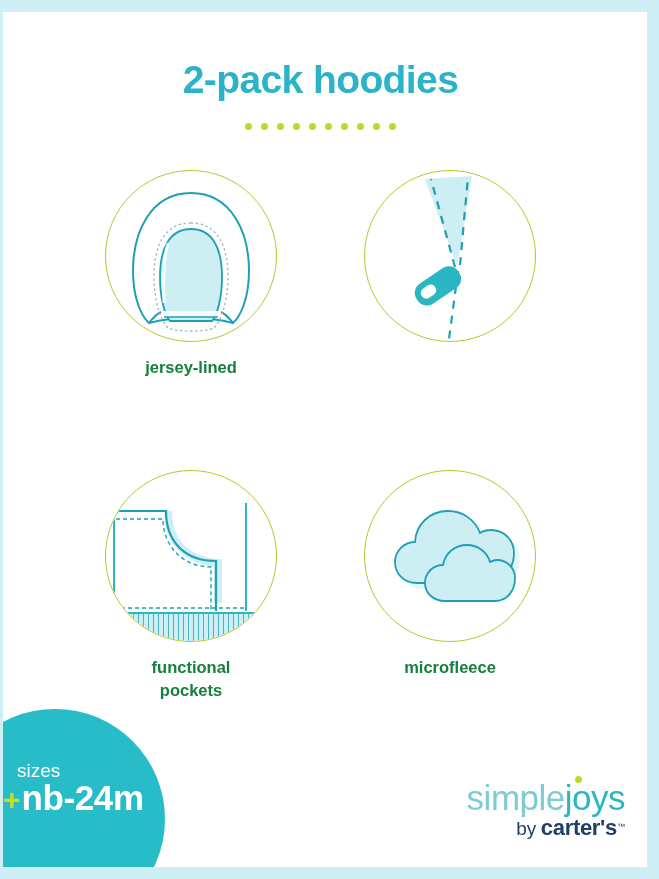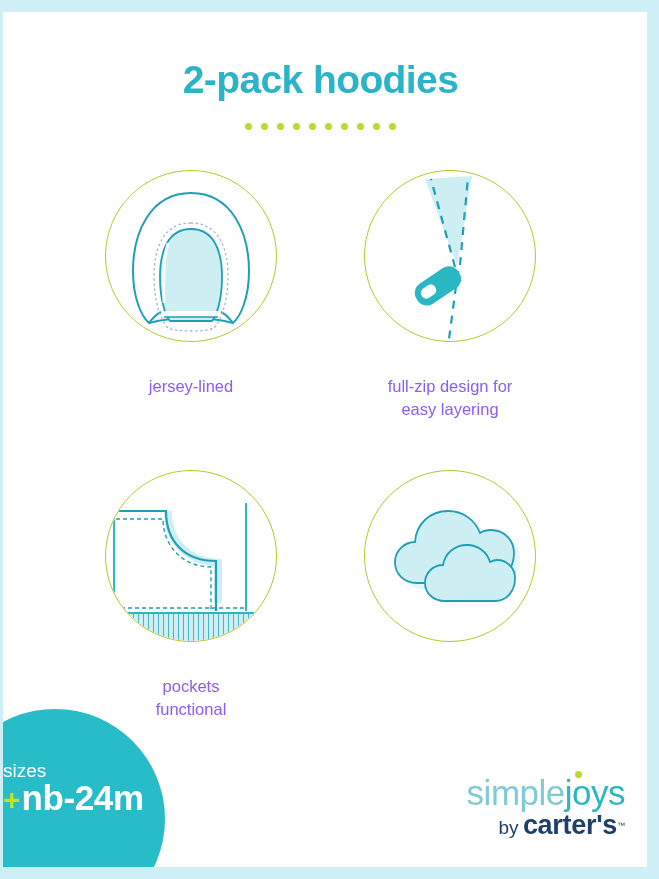--- a/index.html
+++ b/index.html
@@ -75,25 +75,25 @@
     height: 172px;
     margin: 0 auto;
     border: 1.6px solid #b5c92a;
     border-radius: 50%;
     box-sizing: border-box;
     overflow: hidden;
   }
   .circle svg { display: block; }
 
   .caption {
-    margin-top: 33px;
+    margin-top: 14px;
     font-size: 16.5px;
     line-height: 23px;
-    color: #8b5cf6;
-    font-weight: 400;
+    color: #15803d;
+    font-weight: 700;
   }
 
   
   .sizes-badge {
     position: absolute;
     left: -58px;
     bottom: -62px;
     width: 220px;
     height: 220px;
     border-radius: 50%;
@@ -102,20 +102,21 @@
   .sizes-inner {
     position: absolute;
     left: 58px;
     top: 52px;
     width: 150px;
   }
   .sizes-word {
     font-size: 19px;
     color: #ffffff;
     font-weight: 400;
+    margin-left: 14px;
     line-height: 20px;
   }
   .sizes-range {
     display: flex;
     align-items: baseline;
     line-height: 34px;
   }
   .sizes-plus {
     font-size: 30px;
     font-weight: bold;
@@ -164,21 +165,21 @@
   .logo-bottom {
     margin-top: -1px;
     white-space: nowrap;
     color: #1e3f66;
   }
   .logo-by {
     font-size: 19px;
     font-weight: 400;
   }
   .logo-carters {
-    font-size: 27px;
+    font-size: 22px;
     font-weight: bold;
     letter-spacing: -0.3px;
   }
   .logo-tm {
     font-size: 8px;
     vertical-align: super;
   }
 </style>
 </head>
 <body>
@@ -238,24 +239,20 @@
           <path d="M90 96 L66 8" fill="none" stroke="#1f9fb5" stroke-width="2.2" stroke-dasharray="8,7"></path>
           <path d="M95 94 L103 6" fill="none" stroke="#1f9fb5" stroke-width="2.2" stroke-dasharray="8,7"></path>
 
           <path d="M93 100 L84 168" fill="none" stroke="#1f9fb5" stroke-width="2.2" stroke-dasharray="8,7"></path>
 
           <g transform="rotate(-34 92 102)">
             <rect x="44" y="90" width="50" height="24" rx="11" fill="#2bb6c4"></rect>
             <rect x="50" y="96" width="16" height="11" rx="5" fill="#ffffff"></rect>
           </g>
         </svg>
-      </div>
-      <div class="caption">
-        <div>full-zip design for</div>
-        <div>easy layering</div>
       </div>
     </div>
 
     <div class="feature f2">
       <div class="circle">
         <svg width="170" height="170" viewBox="0 0 170 170">
           <defs>
             <pattern id="rib" x="0" y="0" width="5" height="10" patternUnits="userSpaceOnUse">
               <rect x="0" y="0" width="5" height="10" fill="#cdeef2"></rect>
               <line x1="2.5" y1="0" x2="2.5" y2="10" stroke="#49b5c4" stroke-width="1"></line>
@@ -276,22 +273,22 @@
             <path d="M10 48 L57 48 C57 76 78 96 105 96 L105 140" fill="none" stroke="#1f9fb5" stroke-width="1.4" stroke-dasharray="4,3"></path>
 
             <line x1="8" y1="137" x2="140" y2="137" stroke="#1f9fb5" stroke-width="1.4" stroke-dasharray="4,3"></line>
 
             <rect x="-5" y="142" width="185" height="38" fill="url(#rib)"></rect>
             <line x1="-5" y1="142" x2="180" y2="142" stroke="#2bb6c4" stroke-width="2"></line>
           </g>
         </svg>
       </div>
       <div class="caption">
+        <div>functional</div>
         <div>pockets</div>
-        <div>functional</div>
       </div>
     </div>
 
     <div class="feature f3">
       <div class="circle">
         <svg width="170" height="170" viewBox="0 0 170 170">
 
           <path d="M52 112 C38 112 30 102 30 91 C30 80 39 71 50 71
                    C51 53 65 40 83 40 C98 40 110 49 115 62
                    C118 60 122 59 126 59 C139 59 149 69 149 82
@@ -302,20 +299,21 @@
                    C118 60 122 59 126 59 C139 59 149 69 149 82
                    C149 96 139 112 125 112 Z" fill="#cdeef2" stroke="#1f9fb5" stroke-width="1.8"></path>
 
           <path d="M80 130 C68 130 60 122 60 112 C60 102 68 94 78 94
                    C80 82 90 74 102 74 C113 74 122 81 125 91
                    C127 90 130 89 132 89 C142 89 150 97 150 107
                    C150 120 142 130 130 130 Z" fill="#cdeef2" stroke="#1f9fb5" stroke-width="1.8"></path>
         </svg>
       </div>
       <div class="caption">
+        <div>microfleece</div>
       </div>
     </div>
 
   </div>
 
   <div class="sizes-badge">
     <div class="sizes-inner">
       <div class="sizes-word">sizes</div>
       <div class="sizes-range">
         <span class="sizes-plus">+</span>

